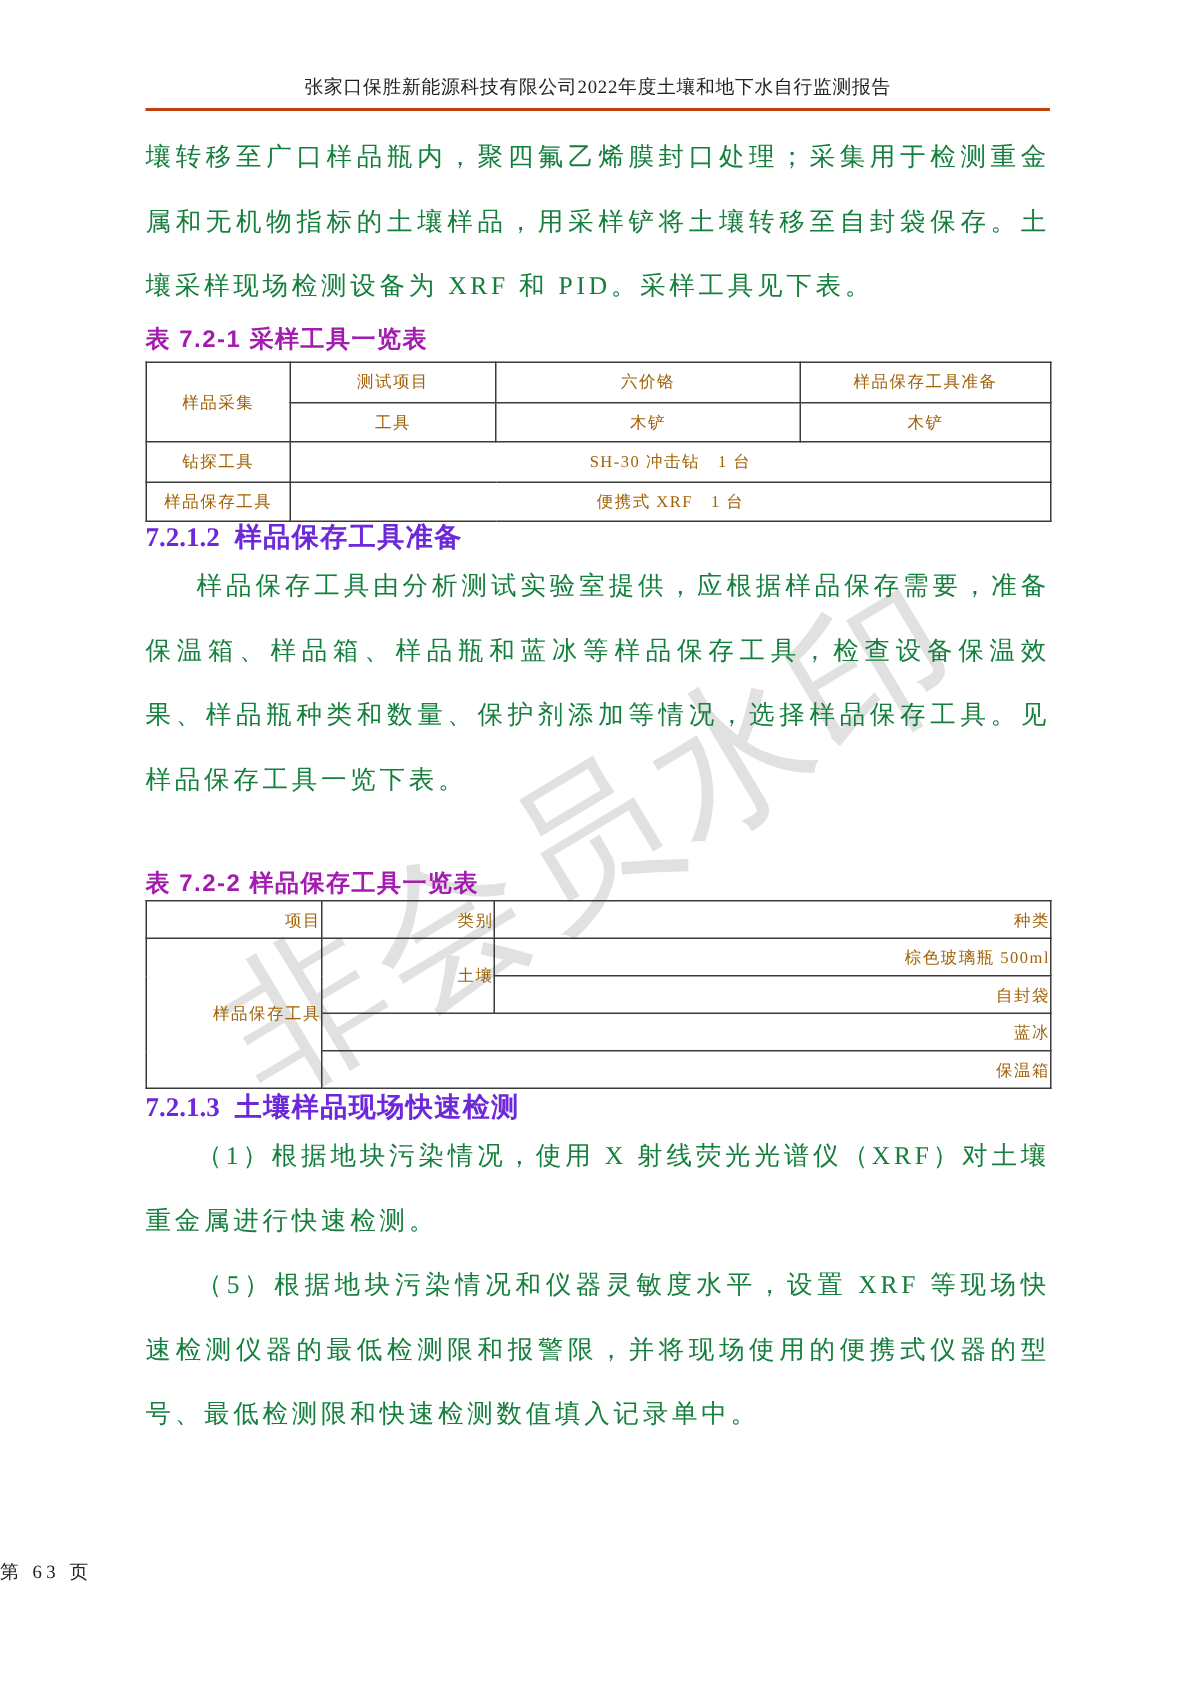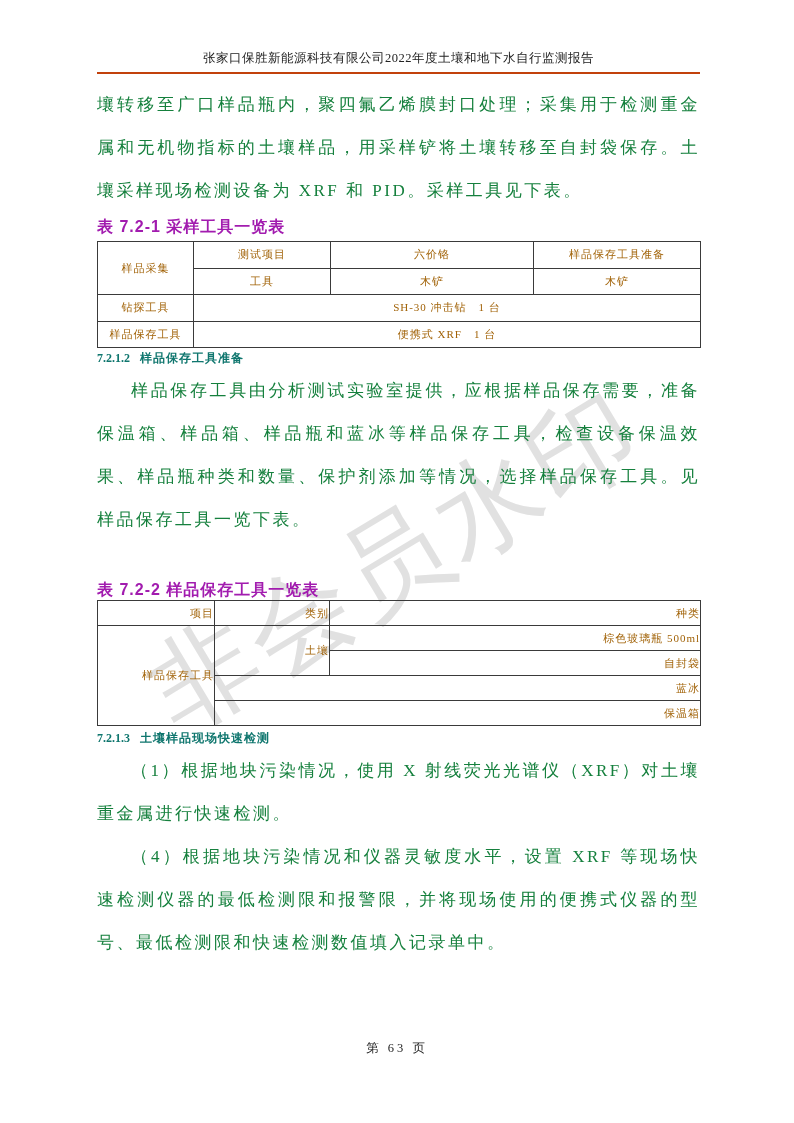--- a/index.html
+++ b/index.html
@@ -34,28 +34,28 @@
   .tt1{height:28px;line-height:28px;margin-top:1px;}
   .tt2{height:20px;line-height:20px;margin-top:39px;}
   table{border-collapse:collapse;width:603px;table-layout:fixed;
         font-size:11px;color:#a16207;}
   td{border:1.5px solid #3a3a3a;text-align:center;vertical-align:middle;
      padding:0;letter-spacing:1px;}
   table.t1 td{height:25.5px;}
   table.t2 td{height:24px;text-align:right;}
   .heading{
     font-family:"Liberation Sans","DejaVu Sans",sans-serif;font-weight:bold;
-    font-size:12px;color:#0f766e;line-height:21px;margin:0;letter-spacing:1px;
+    font-size:18px;color:#6d28d9;line-height:21px;margin:0;letter-spacing:1px;
   }
   .heading .hnum{font-family:"Liberation Serif","DejaVu Serif",serif;
     font-weight:bold;margin-right:10px;letter-spacing:0;}
   .h2{margin-top:2px;}
   .footer{
     position:absolute;top:1040px;left:0;width:100%;z-index:1;
-    text-align:center;font-size:12.5px;letter-spacing:3px;color:#222;
+    font-size:12.5px;letter-spacing:3px;color:#222;
   }
 </style>
 </head>
 <body>
 
 <div class="page">
 
   <div class="watermark">非会员水印</div>
 
   <div class="running-header">
@@ -133,19 +133,19 @@
         <td colspan="2">保温箱</td>
       </tr>
     </tbody>
       </table>
 
     <h3 class="heading h2">
       <span class="hnum">7.2.1.3</span><span>土壤样品现场快速检测</span>
     </h3>
 
     <p class="body indent">（1）根据地块污染情况，使用 X 射线荧光光谱仪（XRF）对土壤重金属进行快速检测。</p>
-    <p class="body indent">（4）根据地块污染情况和仪器灵敏度水平，设置 XRF 等现场快速检测仪器的最低检测限和报警限，并将现场使用的便携式仪器的型号、最低检测限和快速检测数值填入记录单中。</p>
+    <p class="body indent">（5）根据地块污染情况和仪器灵敏度水平，设置 XRF 等现场快速检测仪器的最低检测限和报警限，并将现场使用的便携式仪器的型号、最低检测限和快速检测数值填入记录单中。</p>
 
   </div>
 
   <div class="footer">第 63 页</div>
 
 </div>
 
 </body></html>

